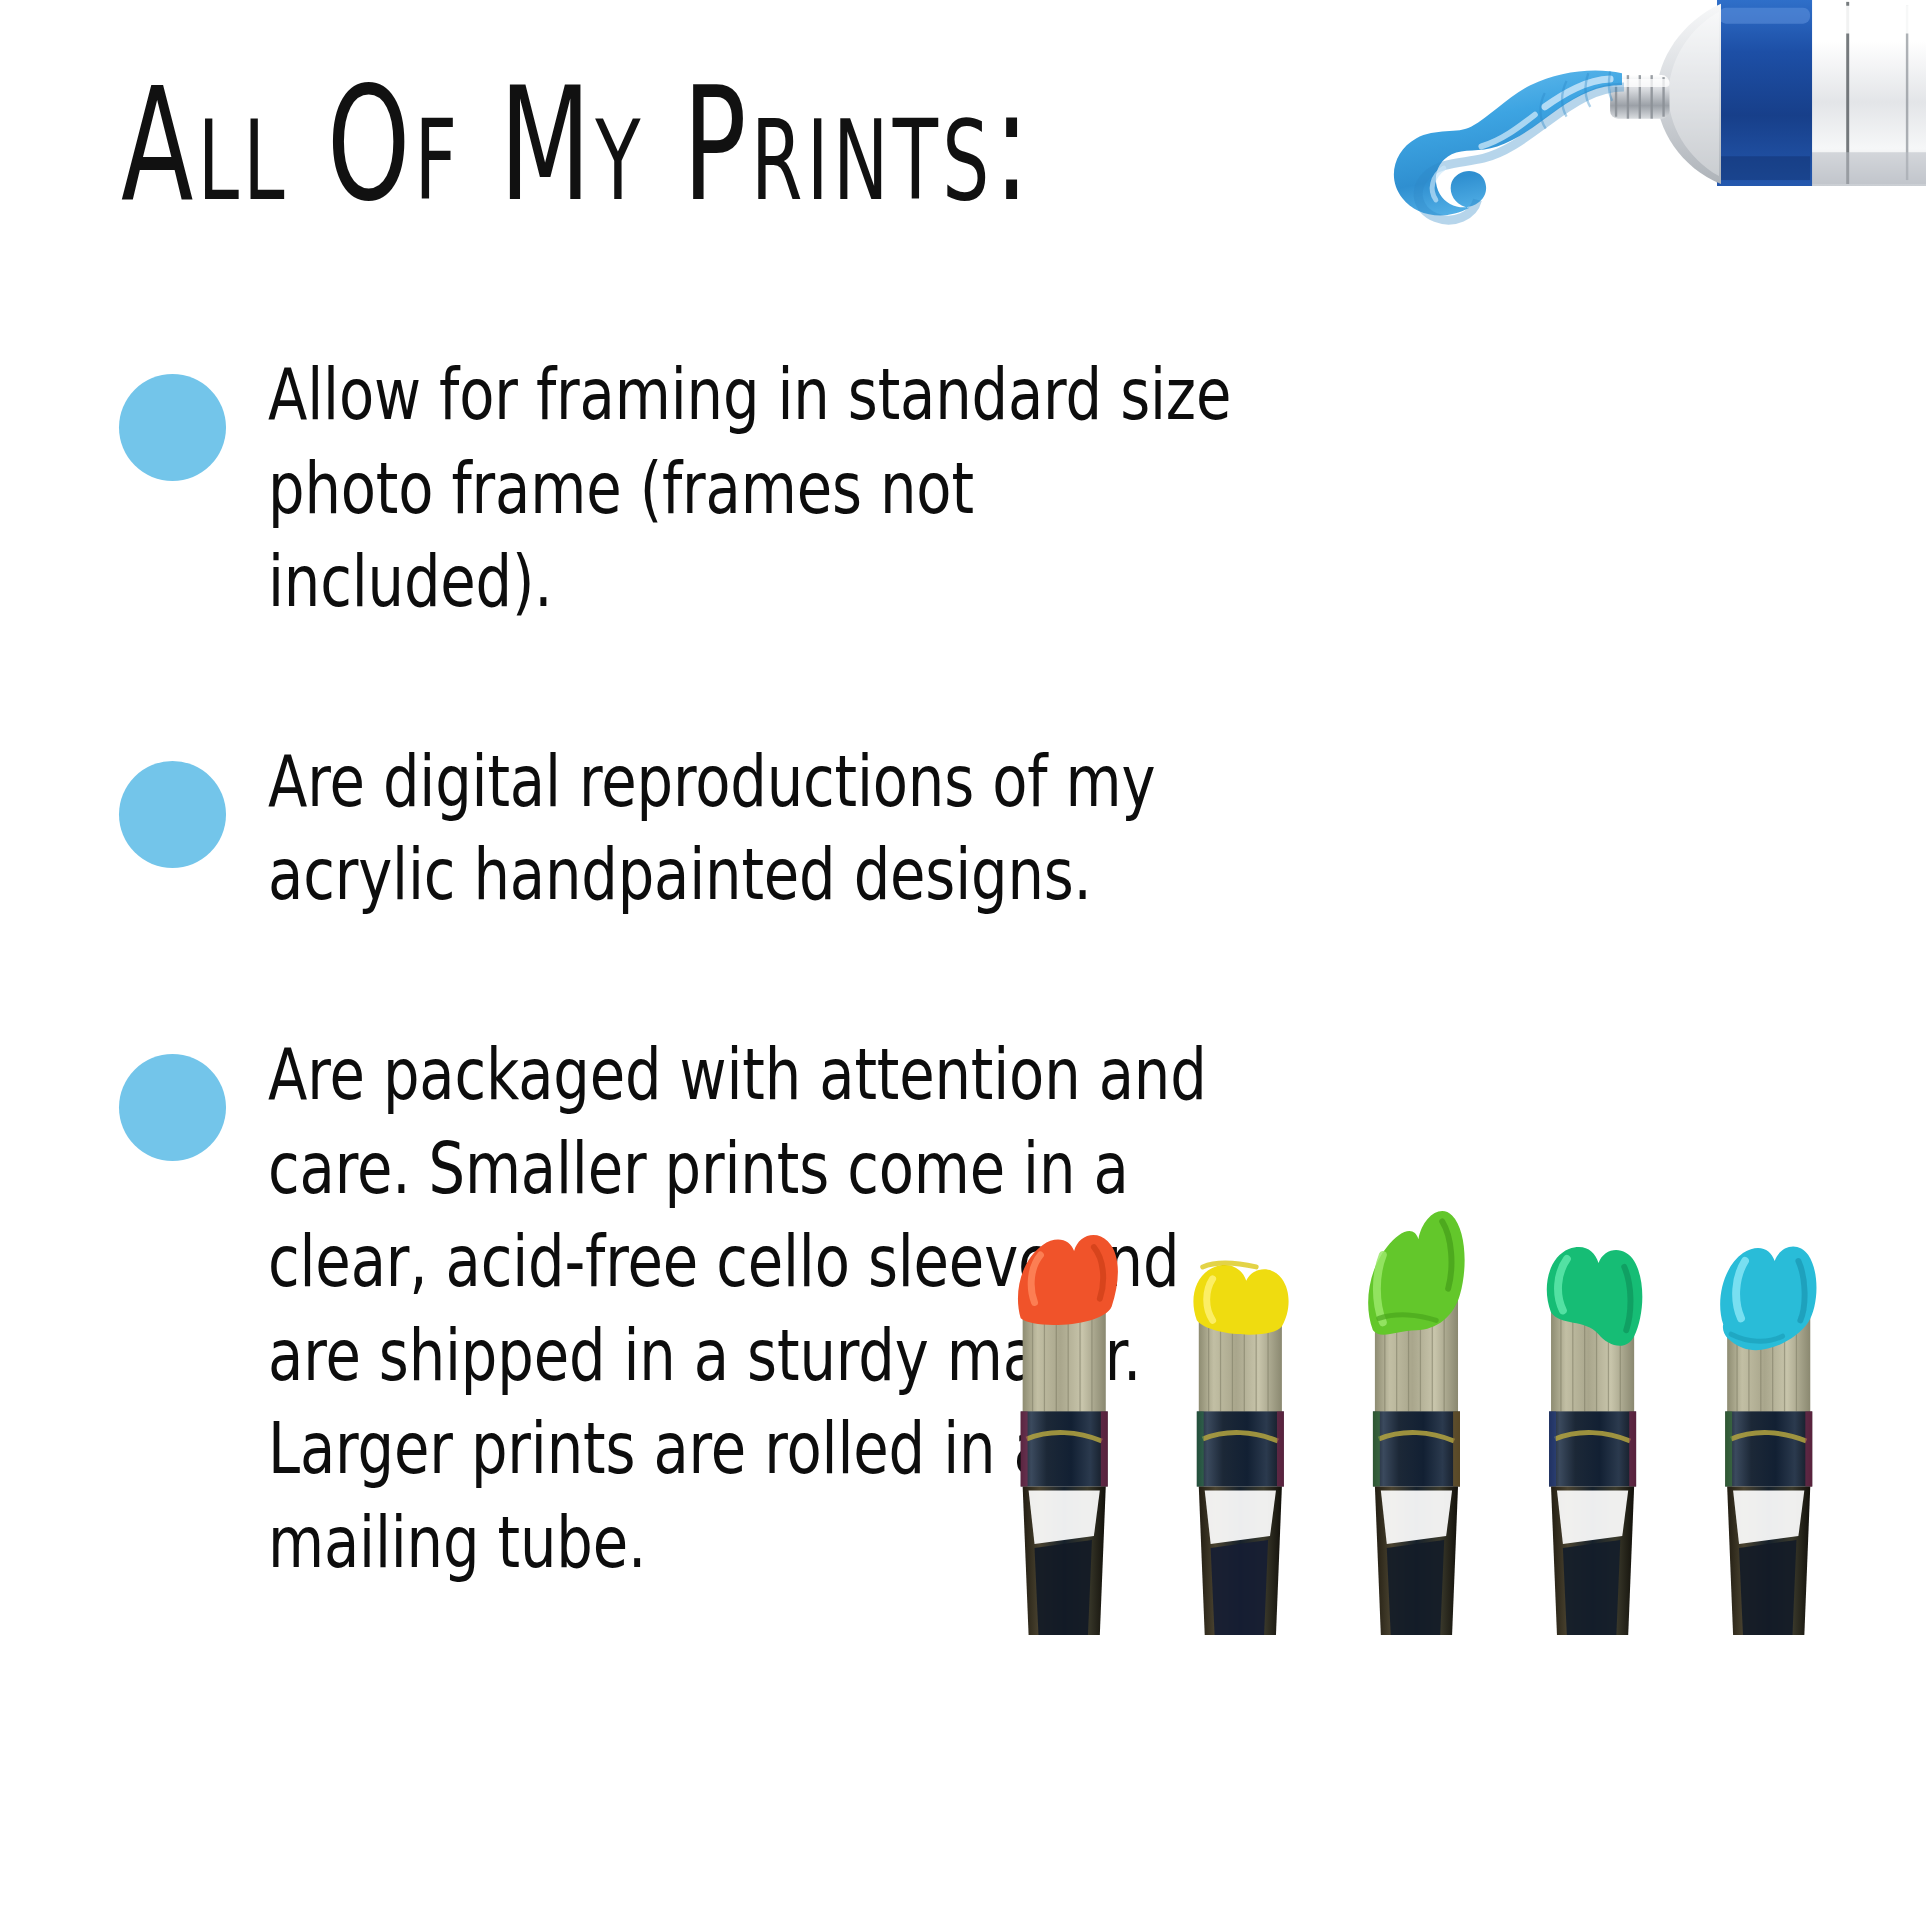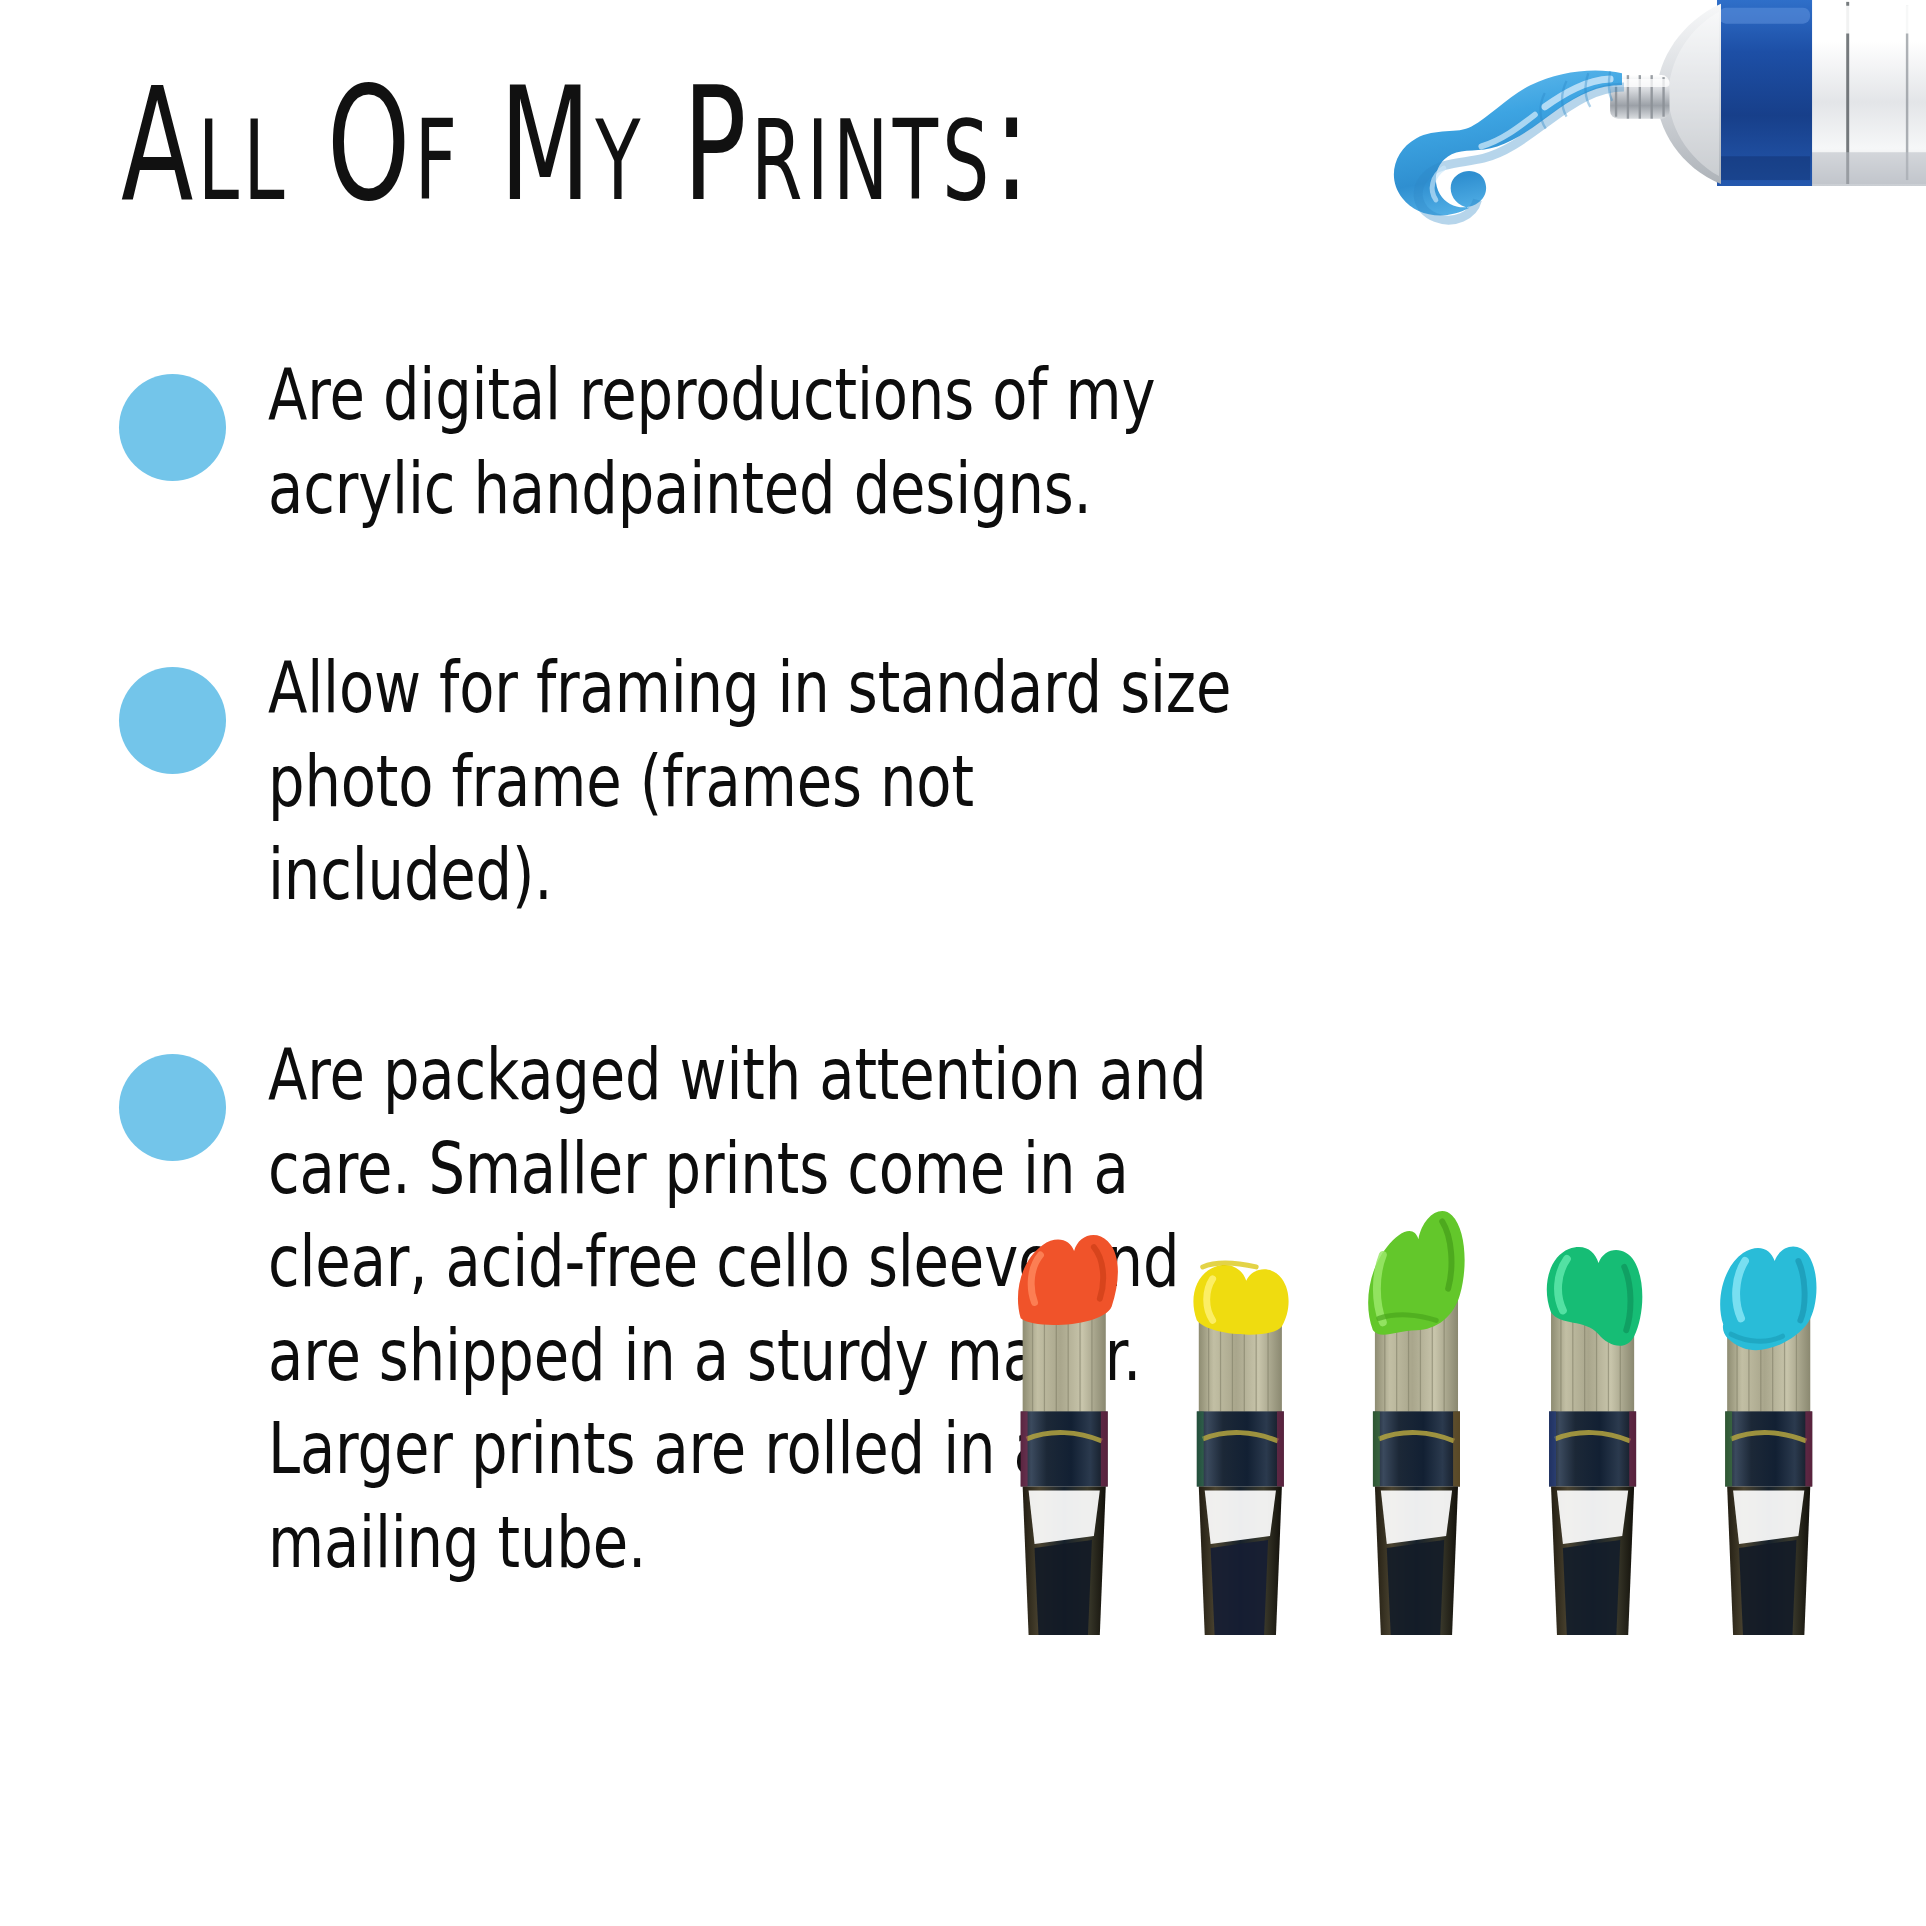--- a/index.html
+++ b/index.html
@@ -208,28 +208,28 @@
       </g>
     </svg>
   </div>
 
   <div id="bullet-list">
 
     <div class="bullet-row">
       <div class="bullet-dot-wrap">
         <div class="bullet-dot" style="background: rgb(115, 197, 234);"></div>
       </div>
-      <div class="bullet-text">Are digital reproductions of my acrylic handpainted designs.</div>
+      <div class="bullet-text">Allow for framing in standard size photo frame (frames not included).</div>
     </div>
 
     <div class="bullet-row">
       <div class="bullet-dot-wrap">
         <div class="bullet-dot" style="background: rgb(115, 197, 234);"></div>
       </div>
-      <div class="bullet-text">Allow for framing in standard size photo frame (frames not included).</div>
+      <div class="bullet-text">Are digital reproductions of my acrylic handpainted designs.</div>
     </div>
 
 
     <div class="bullet-row">
       <div class="bullet-dot-wrap">
         <div class="bullet-dot" style="background: rgb(115, 197, 234);"></div>
       </div>
       <div class="bullet-text">Are packaged with attention and care. Smaller prints come in a clear, acid-free cello sleeve and are shipped in a sturdy mailer. Larger prints are rolled in a mailing tube.</div>
     </div>
 

